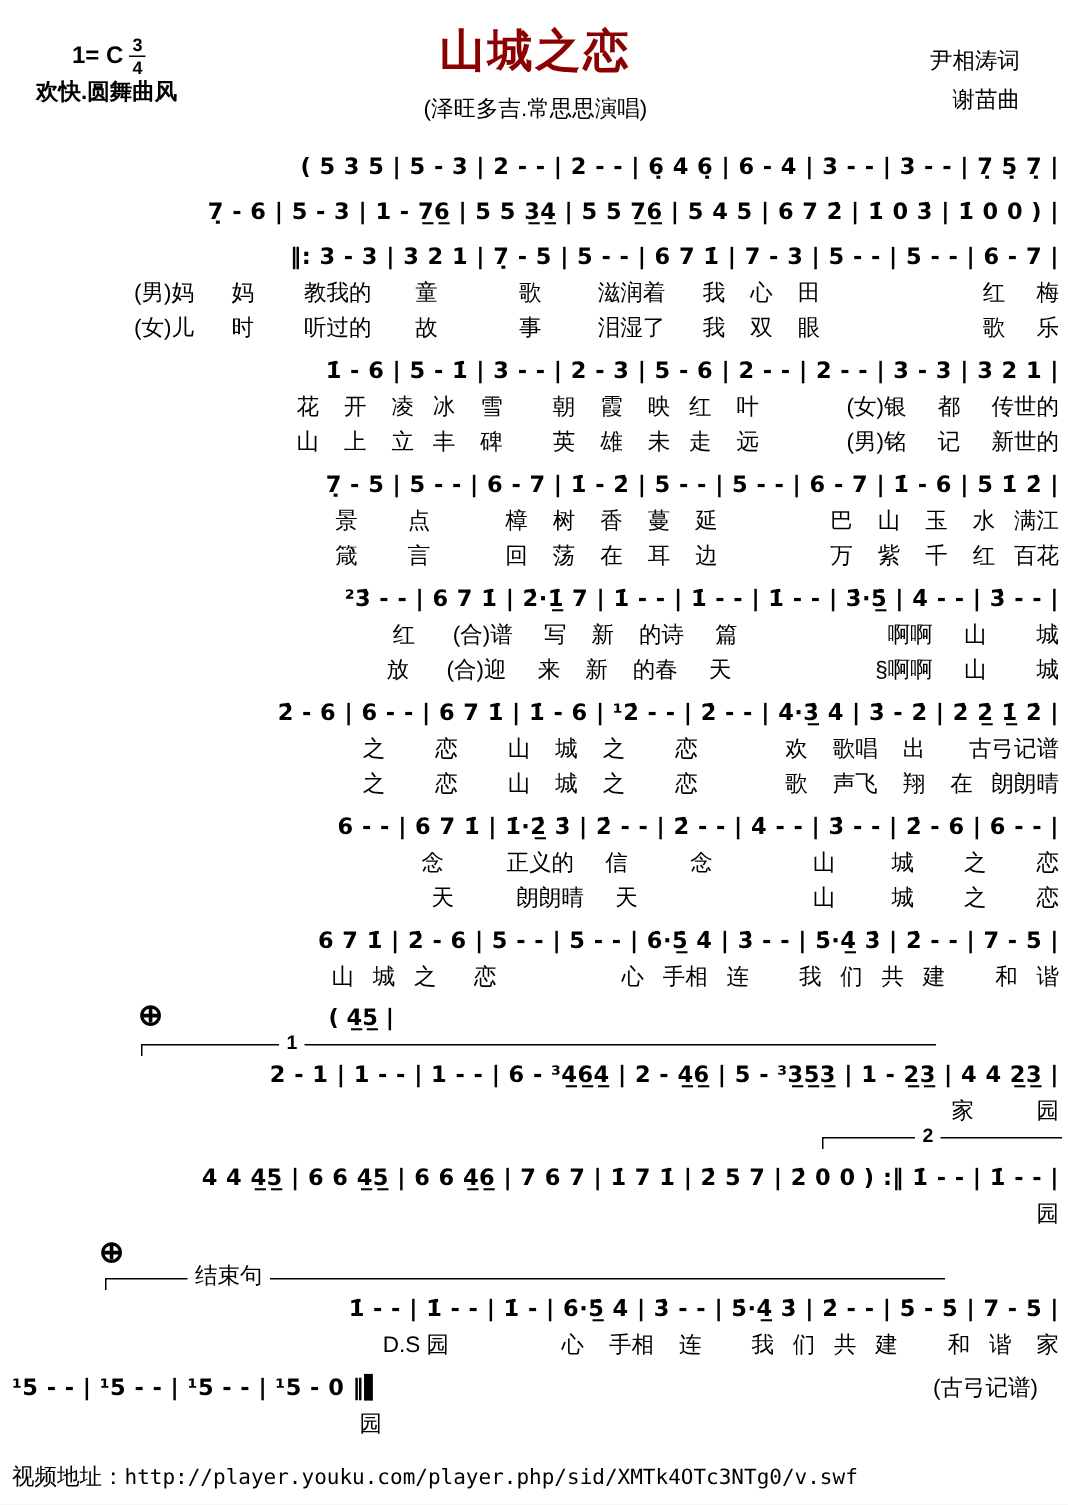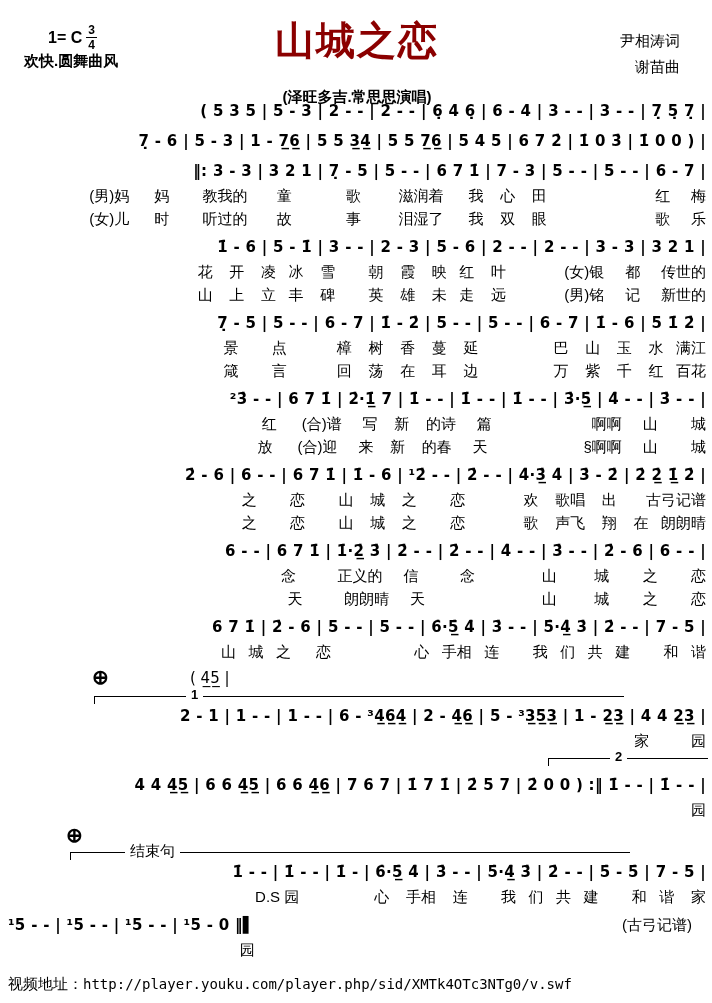--- a/index.html
+++ b/index.html
@@ -16,34 +16,34 @@
   }
   
   .header{position:relative;height:86px;margin-bottom:6px;}
   .h-left{position:absolute;left:40px;top:18px;}
   .keysig{font-size:16px;font-weight:bold;white-space:nowrap;display:flex;align-items:center;gap:4px;}
   .frac{display:inline-flex;flex-direction:column;align-items:center;line-height:1;font-size:12px;font-weight:bold;}
   .frac .num{border-bottom:1px solid #000;padding:0 2px 1px 2px;}
   .frac .den{padding-top:1px;}
   .tempo{position:absolute;left:-24px;top:28px;font-size:15px;white-space:nowrap;font-weight:bold;}
   .h-center{position:absolute;left:0;right:0;top:8px;text-align:center;}
-  .title{font-size:39px;font-weight:bold;color:#8B0000;letter-spacing:2px;}
-  .subtitle{font-size:15px;margin-top:20px;font-weight:bold;}
+  .title{font-size:30px;font-weight:bold;color:#8B0000;letter-spacing:2px;}
+  .subtitle{font-size:15px;margin-top:8px;}
   .h-right{position:absolute;right:26px;top:22px;text-align:left;font-size:15px;line-height:1.7;}
   .h-right div:last-child{padding-left:15px;}
   
   .sys{position:relative;margin-bottom:4px;text-align:right;}
   .notes{
     font-family:"DejaVu Sans",sans-serif;
     font-weight:bold;font-size:15px;line-height:26px;
     white-space:pre;letter-spacing:0.3px;
   }
   .lyric{font-size:15px;line-height:23px;white-space:pre;padding-left:10px;}
   .coda{position:absolute;font-size:20px;font-weight:bold;line-height:1;}
-  .pickup{position:absolute;font-family:"DejaVu Sans",sans-serif;font-weight:normal;font-size:15px;white-space:pre;line-height:1;}
+  .pickup{position:absolute;font-family:"DejaVu Sans",sans-serif;font-weight:bold;font-size:15px;white-space:pre;line-height:1;margin-left:29px;}
   .volta{position:absolute;border-top:1.5px solid #000;height:8px;}
   .volta::before{content:"";position:absolute;left:0;top:-1px;height:8px;border-left:1.5px solid #000;}
   .volta-label{position:absolute;top:-9px;background:#fff;padding:0 5px;font-size:13px;font-weight:bold;line-height:1;}
   .lyric-right{padding-left:560px;}
   .lastline{display:flex;align-items:flex-start;}
   .lastline .notes{flex:0 0 auto;}
   .credit{margin-left:auto;font-size:15px;padding-right:14px;padding-top:4px;white-space:nowrap;}
   
   .footer{margin-top:14px;font-size:15px;white-space:nowrap;}
   .footer .url{font-family:"DejaVu Sans Mono",monospace;font-size:14px;}

